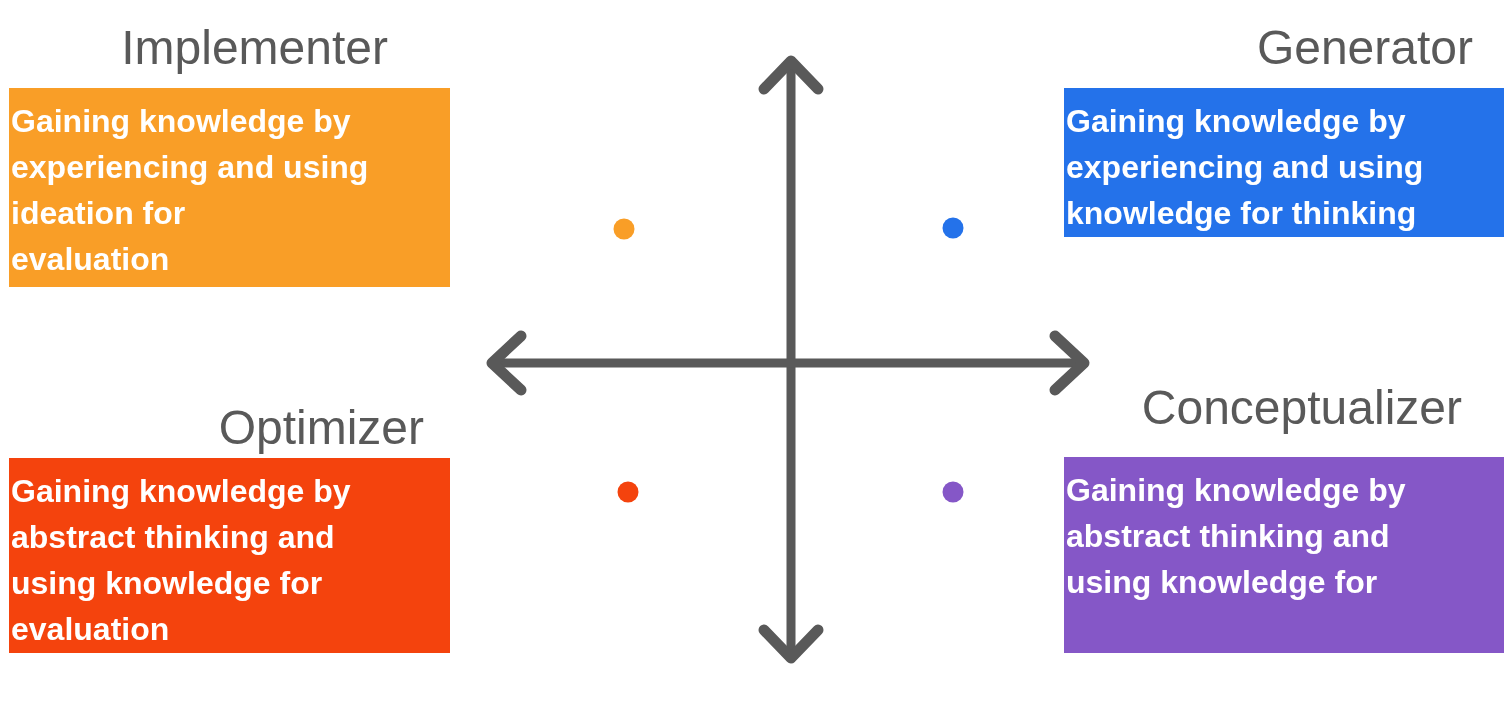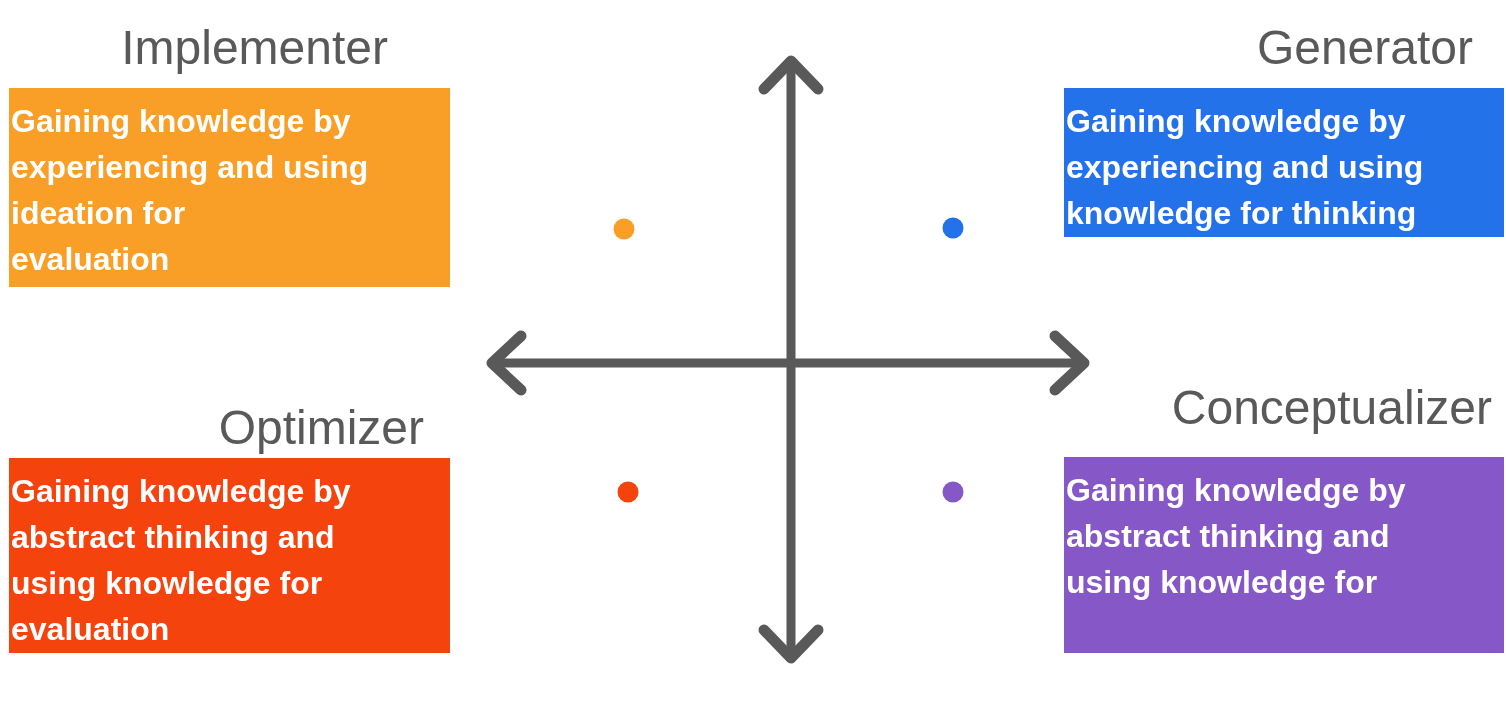--- a/index.html
+++ b/index.html
@@ -69,20 +69,20 @@
   </div>
 
   <div class="q-title" style="left:0px; top:404px; width:380px;margin-left:44px;">Optimizer</div>
   <div class="q-box" style="left: 9px; top: 458px; width: 441px; height: 195px; background: rgb(244, 67, 13);">
     <div class="q-line">Gaining knowledge by</div>
     <div class="q-line">abstract thinking and</div>
     <div class="q-line">using knowledge for</div>
     <div class="q-line">evaluation</div>
   </div>
 
-  <div class="q-title" style="left:1112px; top:384px; width:380px;">Conceptualizer</div>
+  <div class="q-title" style="left:1082px; top:384px; width:380px;">Conceptualizer</div>
   <div class="q-box" style="left: 1064px; top: 457px; width: 440px; height: 196px; background: rgb(133, 87, 199);">
     <div class="q-line">Gaining knowledge by</div>
     <div class="q-line">abstract thinking and</div>
     <div class="q-line">using knowledge for</div>
   </div>
 
 </div>
 
 </body></html>

